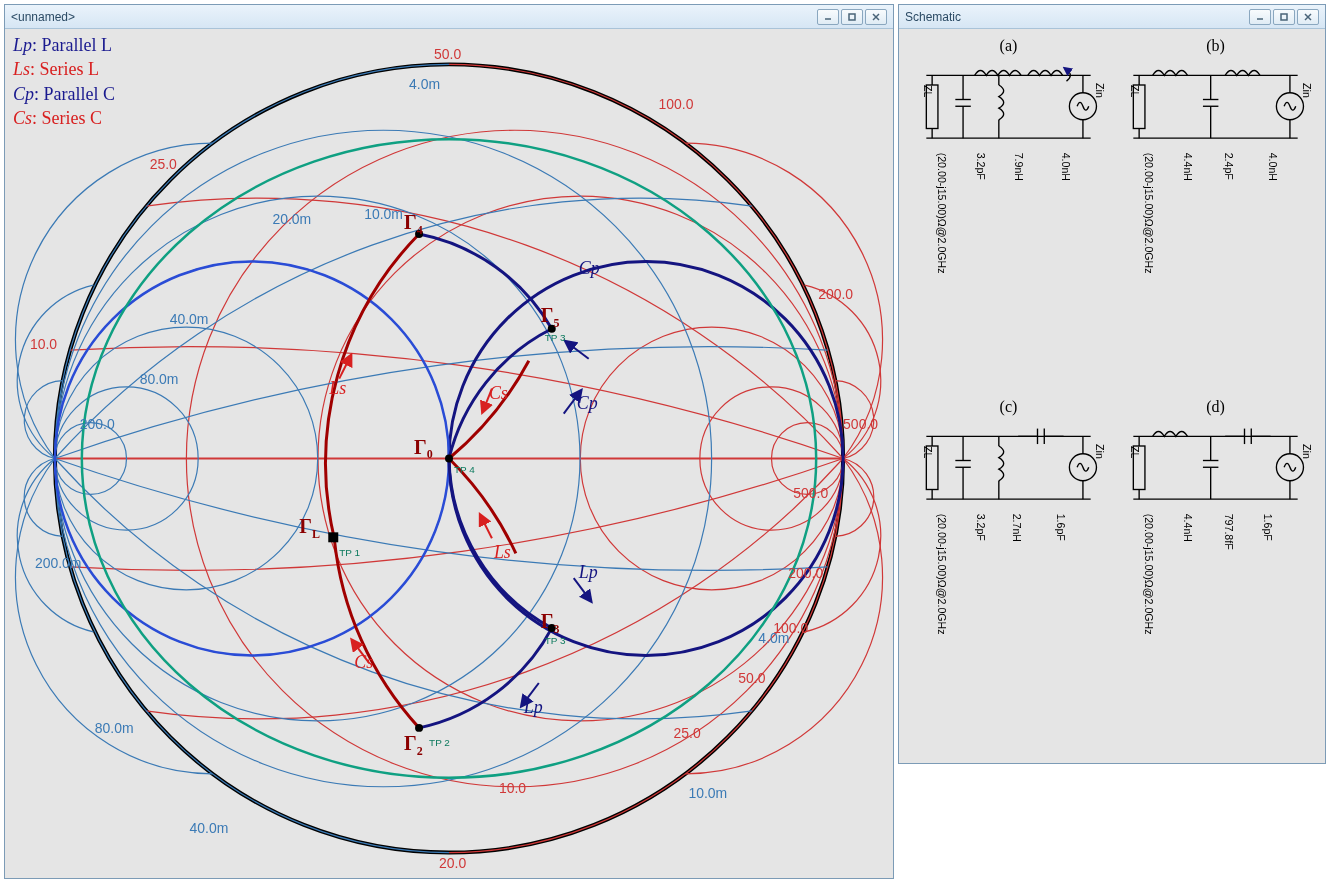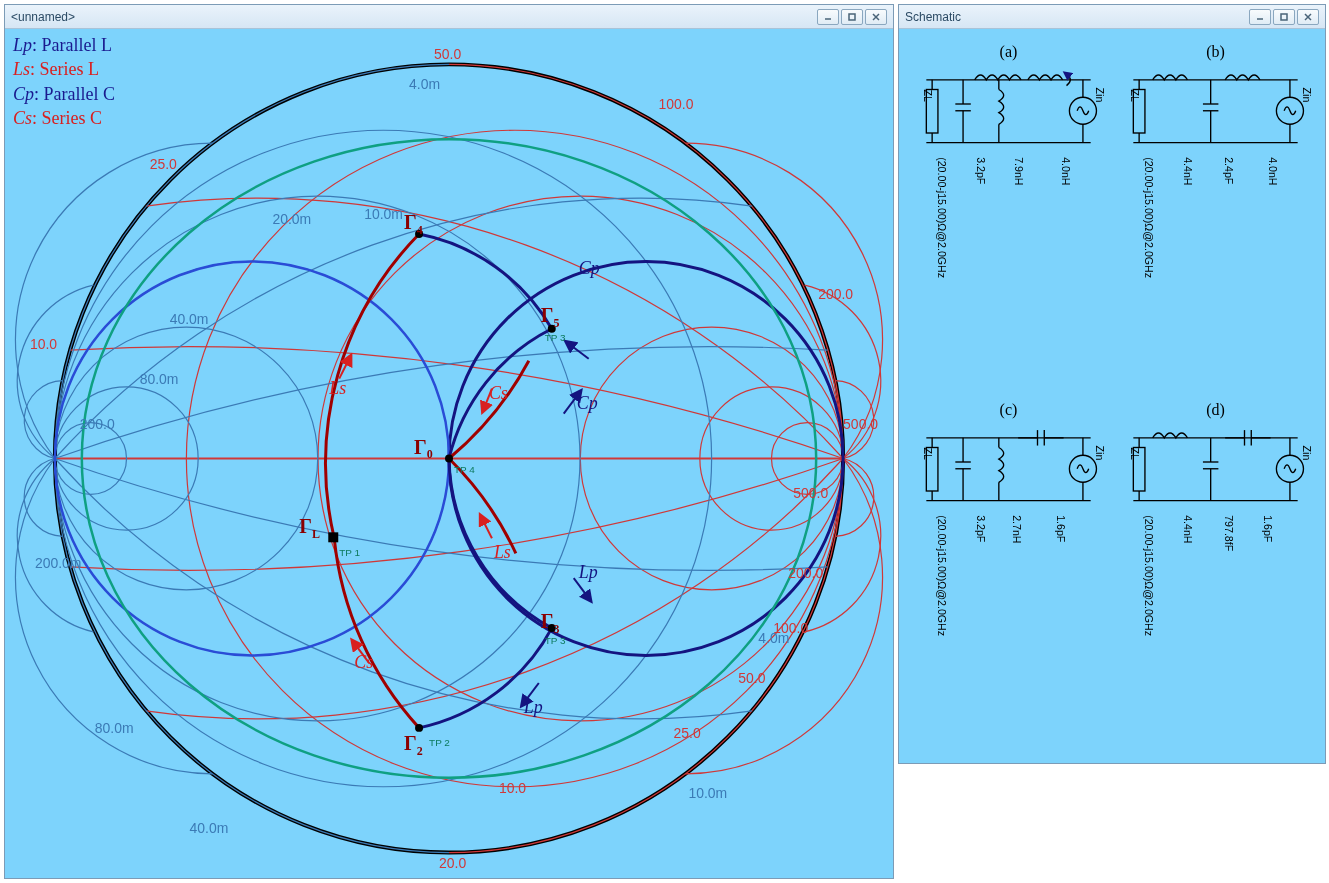--- a/index.html
+++ b/index.html
@@ -9,27 +9,27 @@
     font-family: "Segoe UI", Arial, sans-serif;
     font-size: 12px;
     background: #fff;
     display: flex;
     gap: 4px;
     width: 1329px;
     height: 883px;
   }
   .pane {
     border: 1px solid #7c9bb6;
-    background: #7dd3fc;
+    background: #e5e5e5;
     display: flex;
     flex-direction: column;
     justify-content: center;
   }
   .pane-left { flex: 0 0 890px; height: 875px; }
-  .pane-right { flex: 0 0 428px; height: 760px; gap: 6px; }
+  .pane-right { flex: 0 0 428px; height: 760px; }
   .titlebar {
     height: 24px;
     background: linear-gradient(#eaf3fb,#d6e6f4);
     border-bottom: 1px solid #a9c3d8;
     display: flex;
     align-items: center;
     padding: 0 6px;
     color: #2b4a64;
     font-size: 12px;
   }

